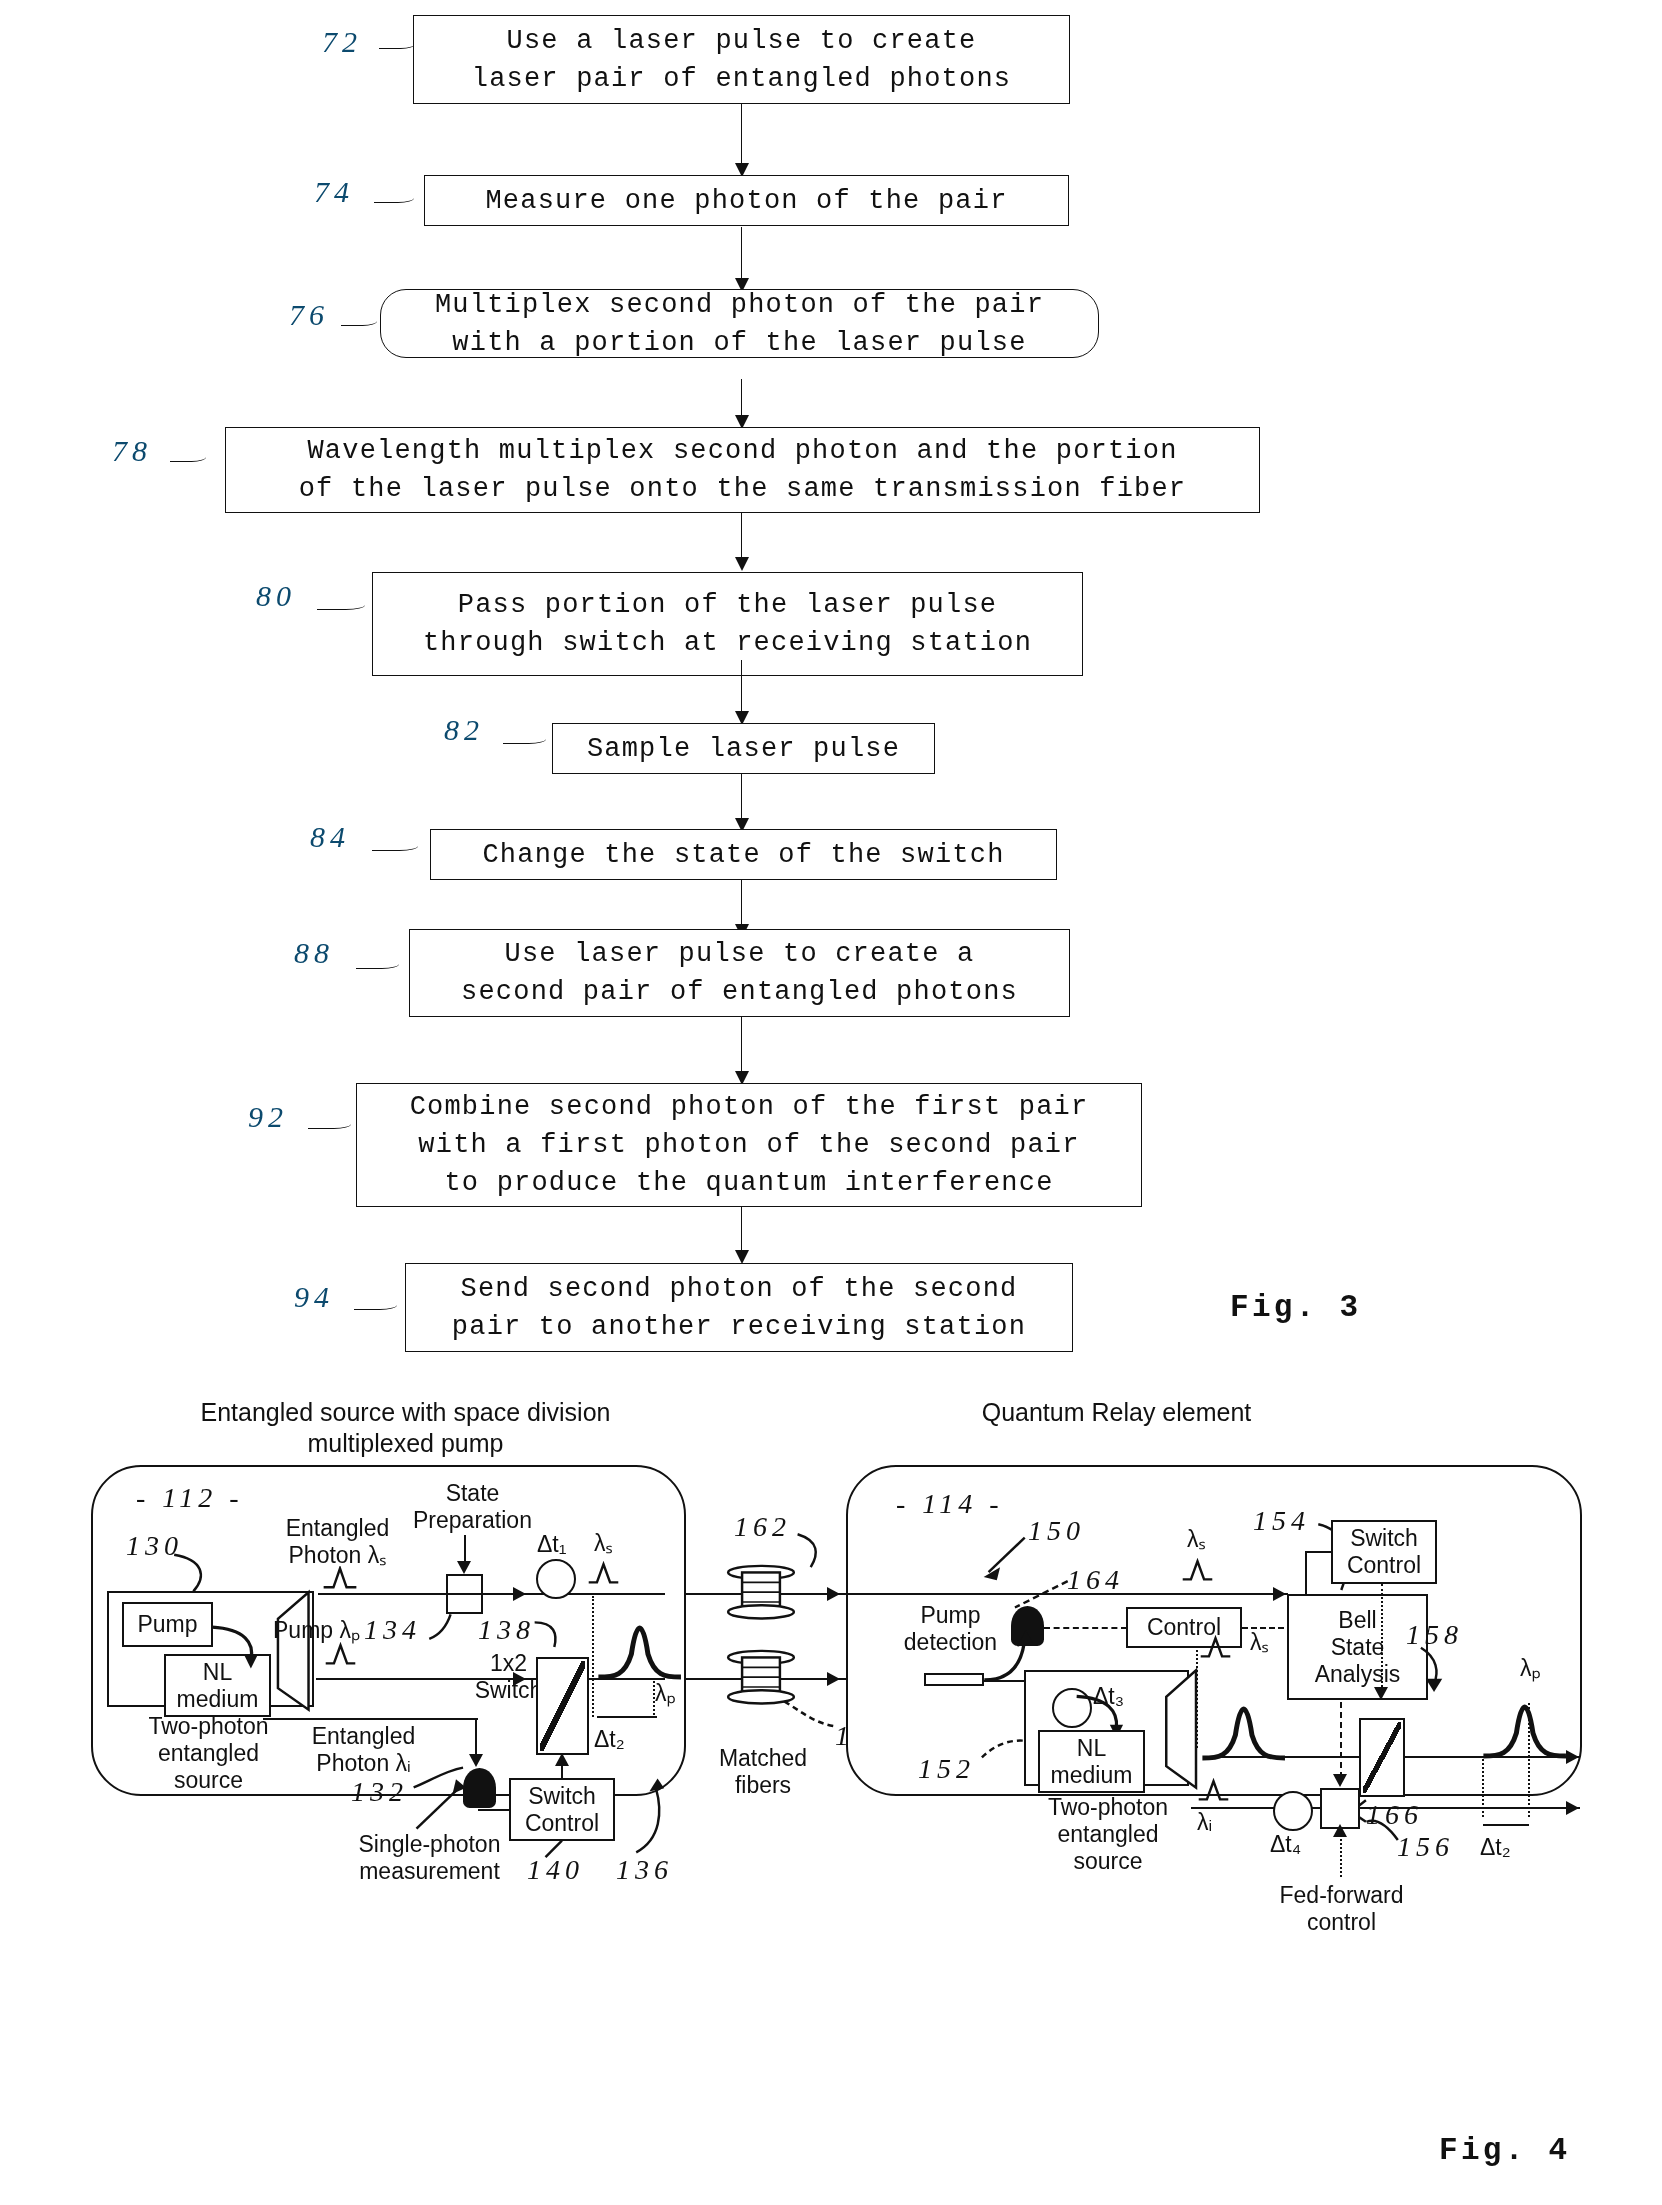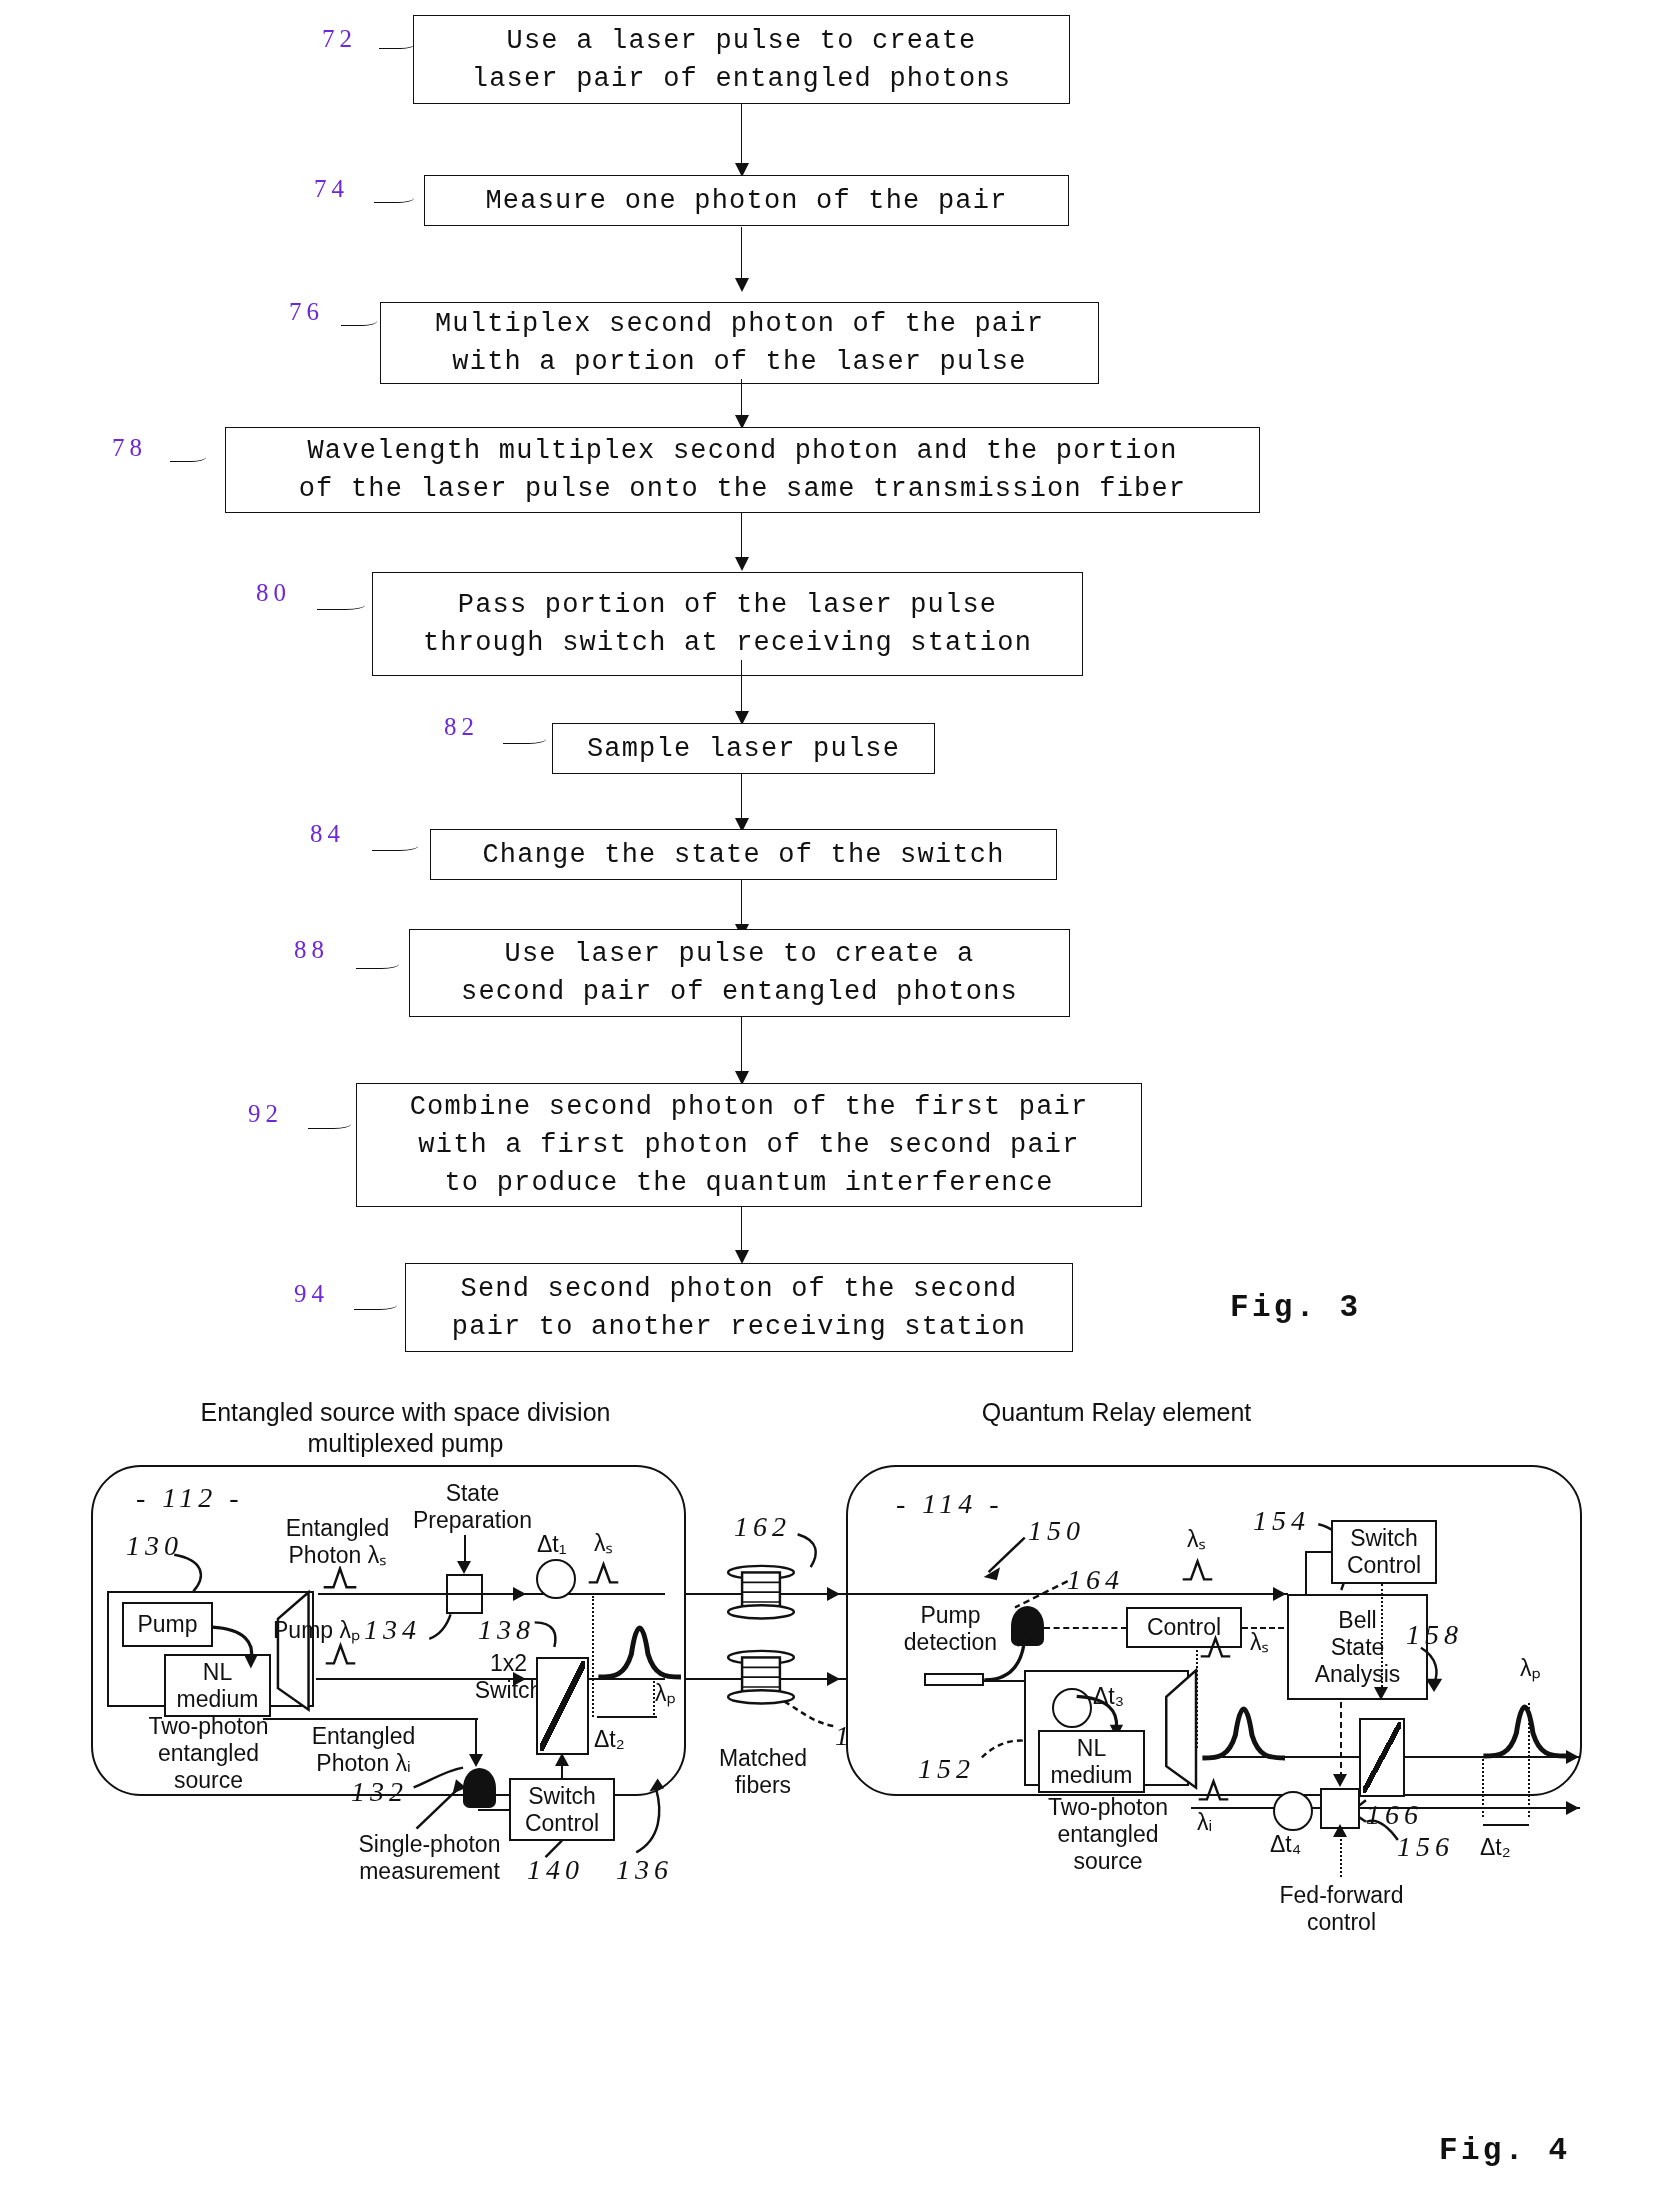--- a/index.html
+++ b/index.html
@@ -11,21 +11,21 @@
 
   .fbox{position:absolute;border:1.7px solid #111;box-sizing:border-box;
         font-family:"Liberation Mono","DejaVu Sans Mono",monospace;
         font-size:27px;line-height:38px;letter-spacing:1.2px;
         text-align:center;display:flex;flex-direction:column;
         align-items:center;justify-content:center;color:#111;
         background:#fff;padding:3.3px 8.3px;}
   .fbox div{white-space:nowrap;}
 
   .ref{position:absolute;font-family:"Liberation Serif",serif;
-       font-size:25px;color:#6d28d9;letter-spacing:5px;
+       font-size:30px;font-style:italic;color:#0c4a6e;letter-spacing:5px;
        white-space:nowrap;}
   .reftail{position:absolute;border-bottom:1.7px solid #111;
            border-right:0;height:11.6px;border-radius:0 0 40% 0;}
 
   .arrow{position:absolute;width:0;border-left:1.7px solid #111;}
   .arrow:after{content:"";position:absolute;left:-7.4px;bottom:-1.7px;
         width:0;height:0;border-left:7.4px solid transparent;
         border-right:7.4px solid transparent;border-top:14px solid #111;}
 
   .figlabel{position:absolute;font-family:"Liberation Mono","DejaVu Sans Mono",monospace;
@@ -82,21 +82,21 @@
 
   <div class="ref" style="left:314px;top:175px;">74</div>
   <div class="reftail" style="left:374px;top:190px;width:40px;"></div>
   <div class="fbox" style="left:424px;top:175px;width:645px;height:51px;">
     <div>Measure one photon of the pair</div>
   </div>
   <div class="arrow" style="left:741px;top:227px;height:63px;"></div>
 
   <div class="ref" style="left:289px;top:298px;">76</div>
   <div class="reftail" style="left:341px;top:313px;width:36px;"></div>
-  <div class="fbox" style="left:380px;top:302px;width:719px;height:82px;">
+  <div class="fbox" style="left:380px;top:289px;width:719px;height:69px;border-radius:26px;">
     <div>Multiplex second photon of the pair</div>
     <div>with a portion of the laser pulse</div>
   </div>
   <div class="arrow" style="left:741px;top:379px;height:48px;"></div>
 
   <div class="ref" style="left:112px;top:434px;">78</div>
   <div class="reftail" style="left:170px;top:449px;width:36px;"></div>
   <div class="fbox" style="left:225px;top:427px;width:1035px;height:86px;">
     <div>Wavelength multiplex second photon and the portion</div>
     <div>of the laser pulse onto the same transmission fiber</div>

